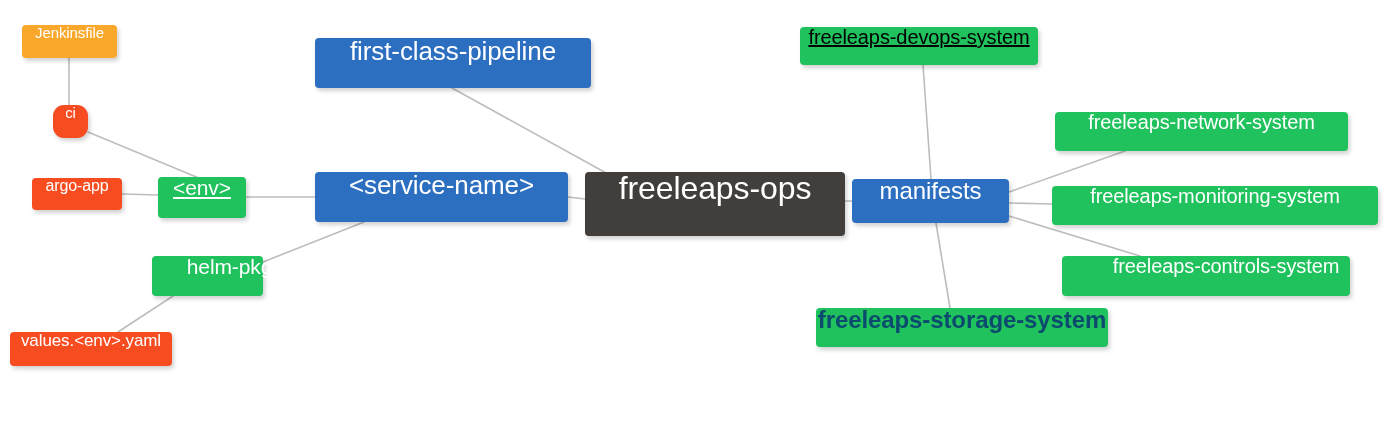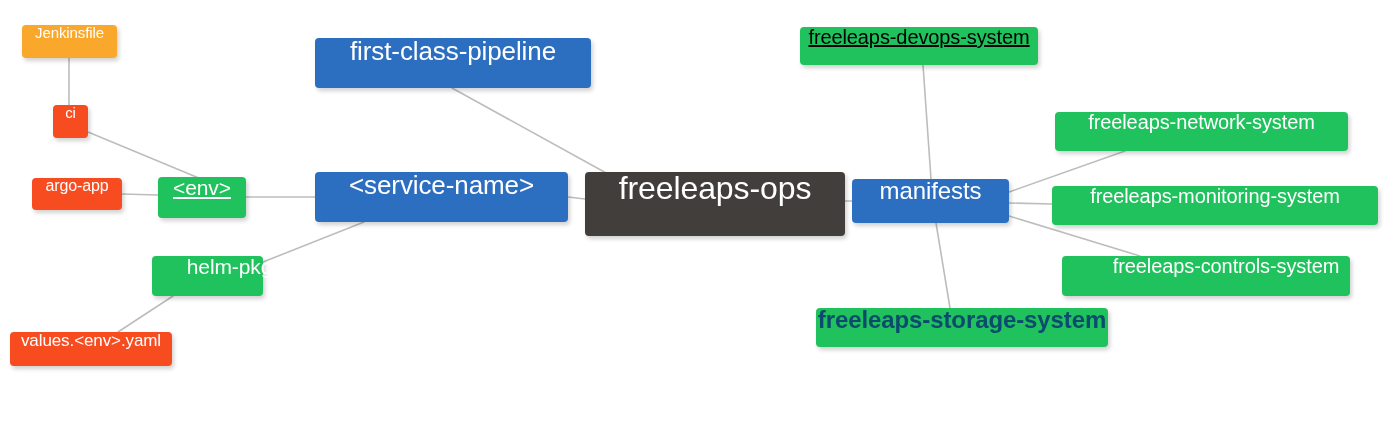--- a/index.html
+++ b/index.html
@@ -77,21 +77,21 @@
       </div>
       <div class="node" style="left: 852px; top: 179px; width: 157px; height: 44px; background: rgb(44, 111, 192); color: rgb(255, 255, 255); font-size: 24px;">
         <span class="node-label">manifests</span>
       </div>
       <div class="node" style="left: 158px; top: 177px; width: 88px; height: 41px; background: rgb(31, 194, 92); color: rgb(255, 255, 255); font-size: 21px; text-decoration: underline;">
         <span class="node-label">&lt;env&gt;</span>
       </div>
       <div class="node" style="left: 152px; top: 256px; width: 111px; height: 40px; background: rgb(31, 194, 92); color: rgb(255, 255, 255); font-size: 21px; padding-left: 44px;">
         <span class="node-label">helm-pkg</span>
       </div>
-      <div class="node" style="left: 53px; top: 105px; width: 35px; height: 33px; background: rgb(247, 75, 32); color: rgb(255, 255, 255); font-size: 15px;">
+      <div class="node" style="left: 53px; top: 105px; width: 35px; height: 33px; background: rgb(247, 75, 32); color: rgb(255, 255, 255); font-size: 15px; border-radius: 11px;">
         <span class="node-label">ci</span>
       </div>
       <div class="node" style="left: 22px; top: 25px; width: 95px; height: 33px; background: rgb(249, 168, 44); color: rgb(255, 255, 255); font-size: 15px;">
         <span class="node-label">Jenkinsfile</span>
       </div>
       <div class="node" style="left: 32px; top: 178px; width: 90px; height: 32px; background: rgb(247, 75, 32); color: rgb(255, 255, 255); font-size: 16px;">
         <span class="node-label">argo-app</span>
       </div>
       <div class="node" style="left: 10px; top: 332px; width: 162px; height: 34px; background: rgb(247, 75, 32); color: rgb(255, 255, 255); font-size: 17px;">
         <span class="node-label">values.&lt;env&gt;.yaml</span>

